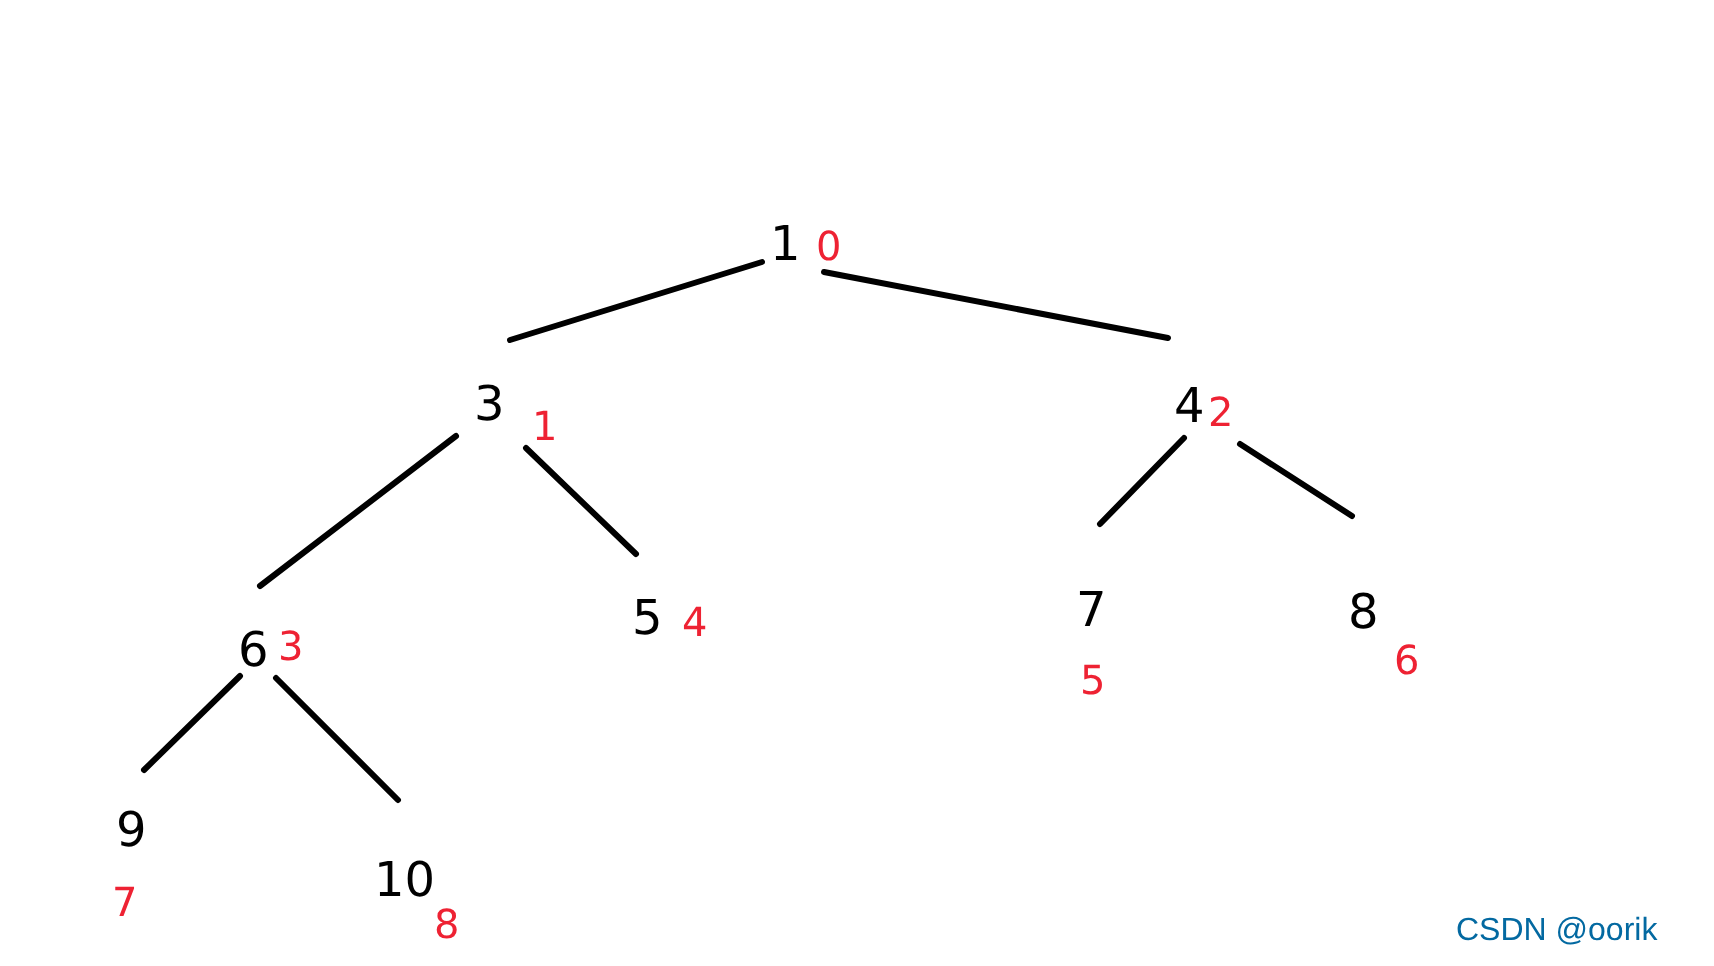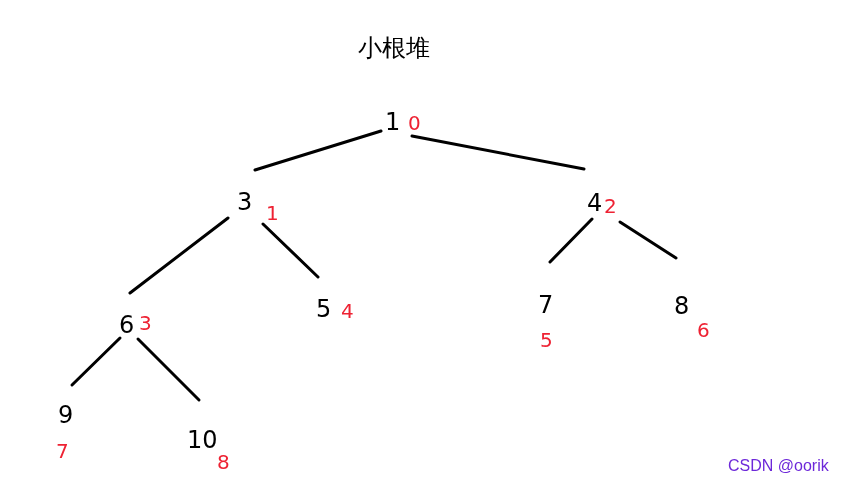--- a/index.html
+++ b/index.html
@@ -3,38 +3,37 @@
   <meta charset="utf-8">
   <style>
     html, body { margin: 0; padding: 0; background: #ffffff; }
     body { width: 857px; height: 483px; position: relative; overflow: hidden;
            font-family: "DejaVu Sans", "Liberation Sans", sans-serif; }
     #canvas { position: absolute; left: 0; top: 0; width: 857px; height: 483px; }
     .lbl { position: absolute; line-height: 1; white-space: nowrap; }
     .val { color: #000000; font-size: 24px; font-family: "DejaVu Sans", sans-serif; }
     .idx { color: #ee2233; font-size: 20px; font-family: "DejaVu Sans", sans-serif; }
     .title { color: #000000; font-size: 24px; font-family: "DejaVu Sans", sans-serif; }
-    .wm { color: #6d28d9; font-size: 16px; font-family: "Liberation Sans", sans-serif; }
+    .wm { color: #0369a1; font-size: 16px; font-family: "Liberation Sans", sans-serif; }
   </style>
 </head>
 <body>
 
 <div id="canvas">
   <svg id="edges" width="857" height="483" style="position:absolute;left:0;top:0;">
       <line x1="381" y1="131" x2="255" y2="170" stroke="#000000" stroke-width="3" stroke-linecap="round"></line>
       <line x1="412" y1="136" x2="584" y2="169" stroke="#000000" stroke-width="3" stroke-linecap="round"></line>
       <line x1="228" y1="218" x2="130" y2="293" stroke="#000000" stroke-width="3" stroke-linecap="round"></line>
       <line x1="263" y1="224" x2="318" y2="277" stroke="#000000" stroke-width="3" stroke-linecap="round"></line>
       <line x1="592" y1="219" x2="550" y2="262" stroke="#000000" stroke-width="3" stroke-linecap="round"></line>
       <line x1="620" y1="222" x2="676" y2="258" stroke="#000000" stroke-width="3" stroke-linecap="round"></line>
       <line x1="120" y1="338" x2="72" y2="385" stroke="#000000" stroke-width="3" stroke-linecap="round"></line>
       <line x1="138" y1="339" x2="199" y2="400" stroke="#000000" stroke-width="3" stroke-linecap="round"></line>
     </svg>
 
-  <div class="lbl title" style="left:358px;top:36px;">小根堆</div>
 
   <div id="nodes">
       <div class="lbl val" style="left: 385px; top: 110px;">1</div>
       <div class="lbl idx" style="left: 408px; top: 113px;">0</div>
       <div class="lbl val" style="left: 237px; top: 190px;">3</div>
       <div class="lbl idx" style="left: 266px; top: 203px;">1</div>
       <div class="lbl val" style="left: 587px; top: 191px;">4</div>
       <div class="lbl idx" style="left: 604px; top: 196px;">2</div>
       <div class="lbl val" style="left: 119px; top: 313px;">6</div>
       <div class="lbl idx" style="left: 139px; top: 313px;">3</div>

